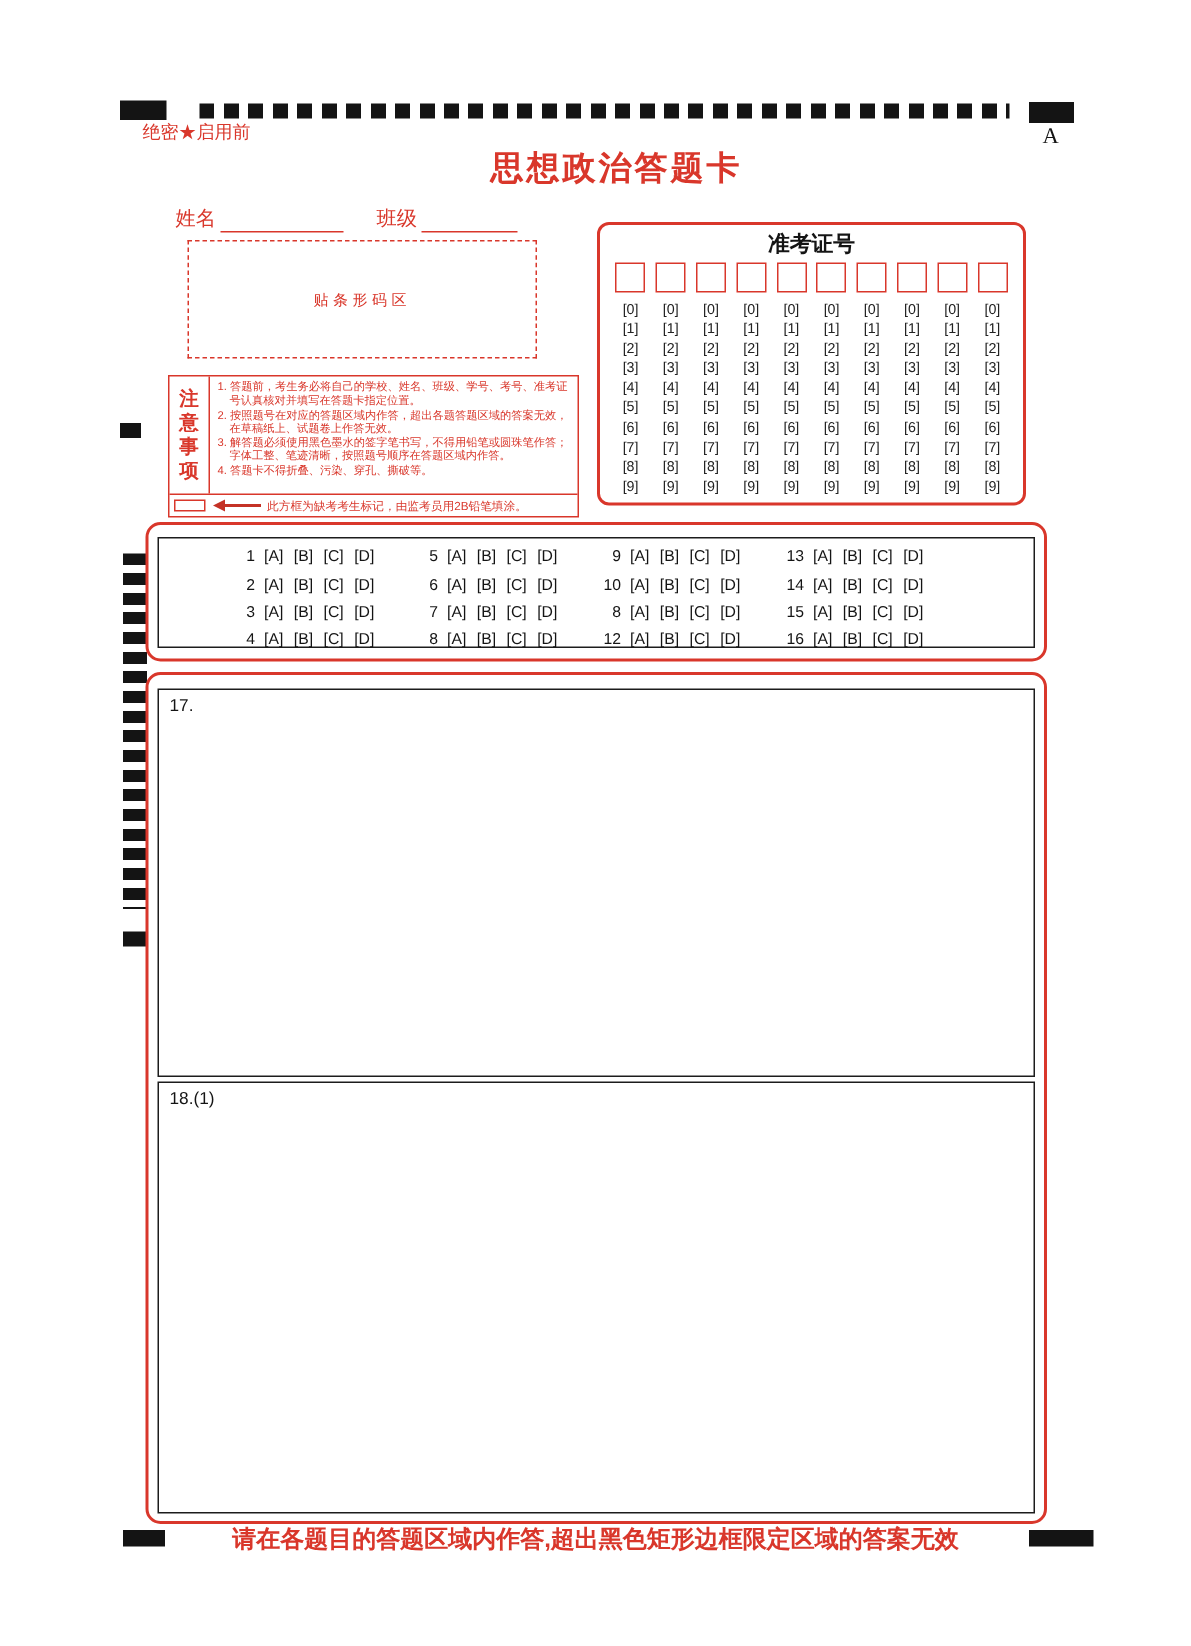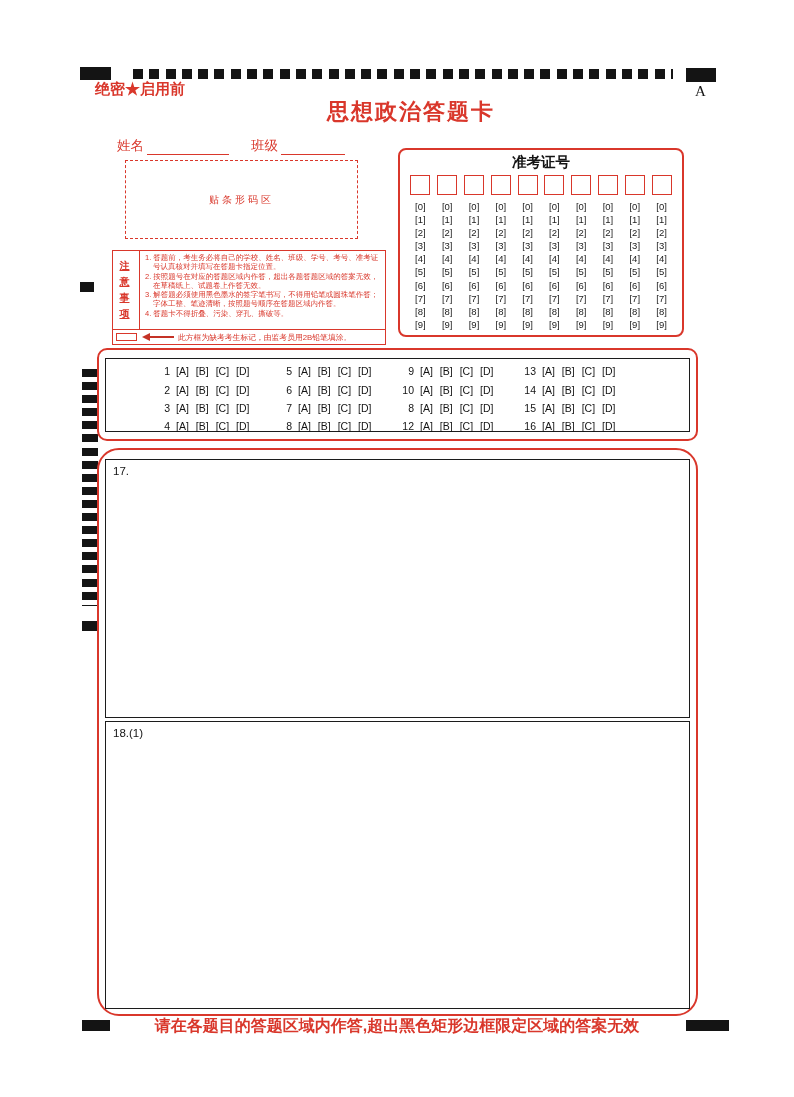--- a/index.html
+++ b/index.html
@@ -14,21 +14,21 @@
   .corner-bl { left:82px; top:1020px; width:28px; height:11px; }
   .corner-br { left:686px; top:1020px; width:43px; height:11px; }
   .dash-bar { position:absolute; left:133px; top:69px; width:540px; height:10px;
     background:repeating-linear-gradient(to right, #141414 0 10px, transparent 10px 16.3px); }
   .marks-col { position:absolute; left:82px; top:369px; width:16px; height:237px;
     background:repeating-linear-gradient(to bottom, #141414 0 8px, transparent 8px 13.1px); }
   .mark-a { left:80px; top:282px; width:14px; height:10px; }
   .mark-b { left:82px; top:621px; width:16px; height:10px; }
 
   
-  .secret { position:absolute; left:95px; top:80px; color:#d9372b; font-weight:bold; font-size:15px; }
+  .secret { position:absolute; left:95px; top:80px; color:#d9372b; font-weight:normal; font-size:12px; }
   .form-code { position:absolute; left:695px; top:83px; color:#141414; font-size:15px; font-family:"Liberation Serif", serif; }
   .title { position:absolute; left:0; right:0; top:97px; text-align:center; color:#d9372b; font-weight:bold; font-size:22px; letter-spacing:2px;padding-left:28px; }
 
   
   .name-row { position:absolute; left:117px; top:137px; display:flex; align-items:flex-end; color:#d9372b; font-size:13.5px; }
   .u-line { display:inline-block; border-bottom:1.6px solid #d9372b; height:14px; margin-left:3px; }
   .u-name { width:82px; } .u-class { width:64px; } .gap1 { width:22px; }
 
   
   .barcode { position:absolute; left:125px; top:160px; width:233px; height:79px;
@@ -45,42 +45,42 @@
   .en-grid { padding:3px 7px 0 7px; }
   .en-row { display:flex; height:13.1px; }
   .en-cell { flex:1; text-align:center; font-size:9.5px; color:#222; line-height:13.1px; }
 
   
   .notice { position:absolute; left:112px; top:250px; width:274px; height:95px;
     border:1.6px solid #d9372b; display:flex; flex-direction:column; color:#d9372b; }
   .notice-main { flex:1; display:flex; min-height:0; }
   .notice-side { width:27px; border-right:1.6px solid #d9372b; display:flex; align-items:center; justify-content:center; }
   .notice-side span { display:inline-block; width:13px; word-break:break-all; text-align:left;
-    font-weight:bold; font-size:10px; line-height:16px;text-decoration:underline; }
+    font-weight:bold; font-size:13px; line-height:16px; }
   .notice-items { flex:1; padding:2px 4px 0 5px; }
   .notice-item { font-size:7.5px; line-height:9.3px; padding-left:8px; text-indent:-8px; }
   .notice-absent { height:15px; border-top:1.6px solid #d9372b; display:flex; align-items:center; padding-left:3px; }
   .absent-box { width:21px; height:8px; border:1.5px solid #d9372b; margin-right:5px; }
   .arrow-head { width:0; height:0; border-top:4px solid transparent; border-bottom:4px solid transparent;
     border-right:8px solid #c43226; }
   .arrow-tail { width:24px; height:2.5px; background:#c43226; margin-right:4px; }
   .absent-text { font-size:7.8px; }
 
   
   .choice-panel { position:absolute; left:97px; top:348px; width:601px; height:93px;
     border:2.2px solid #d9372b; border-radius:10px; }
   .choice-inner { position:absolute; left:6px; right:6px; top:8px; bottom:7px; border:1.6px solid #1c1c1c; padding-top:3px; }
   .choice-row { display:flex; padding-left:44px; height:18.4px; align-items:center; }
   .choice-group { width:122px; display:flex; align-items:center; }
   .q-num { width:20px; text-align:right; margin-right:6px; font-size:10.5px; color:#141414; }
   .opt { margin-right:7px; font-size:10.5px; color:#141414; }
 
   
   .main-panel { position:absolute; left:97px; top:448px; width:601px; height:568px;
-    border:2.2px solid #d9372b; border-radius:22px; }
+    border:2.2px solid #d9372b; border-radius:10px; }
   .ans-box { position:absolute; left:6px; right:6px; border:1.6px solid #1c1c1c; background:#fff; }
   .ans-17 { top:9px; height:259px; }
   .ans-18 { top:271px; bottom:5px; }
   .ans-label { font-size:11.5px; color:#141414; padding:5px 0 0 7px; }
 
   
   .warning { position:absolute; left:0; right:0; top:1016px; text-align:center; color:#d9372b; font-size:16px;font-weight:bold; }
 </style>
 </head>
 <body>

